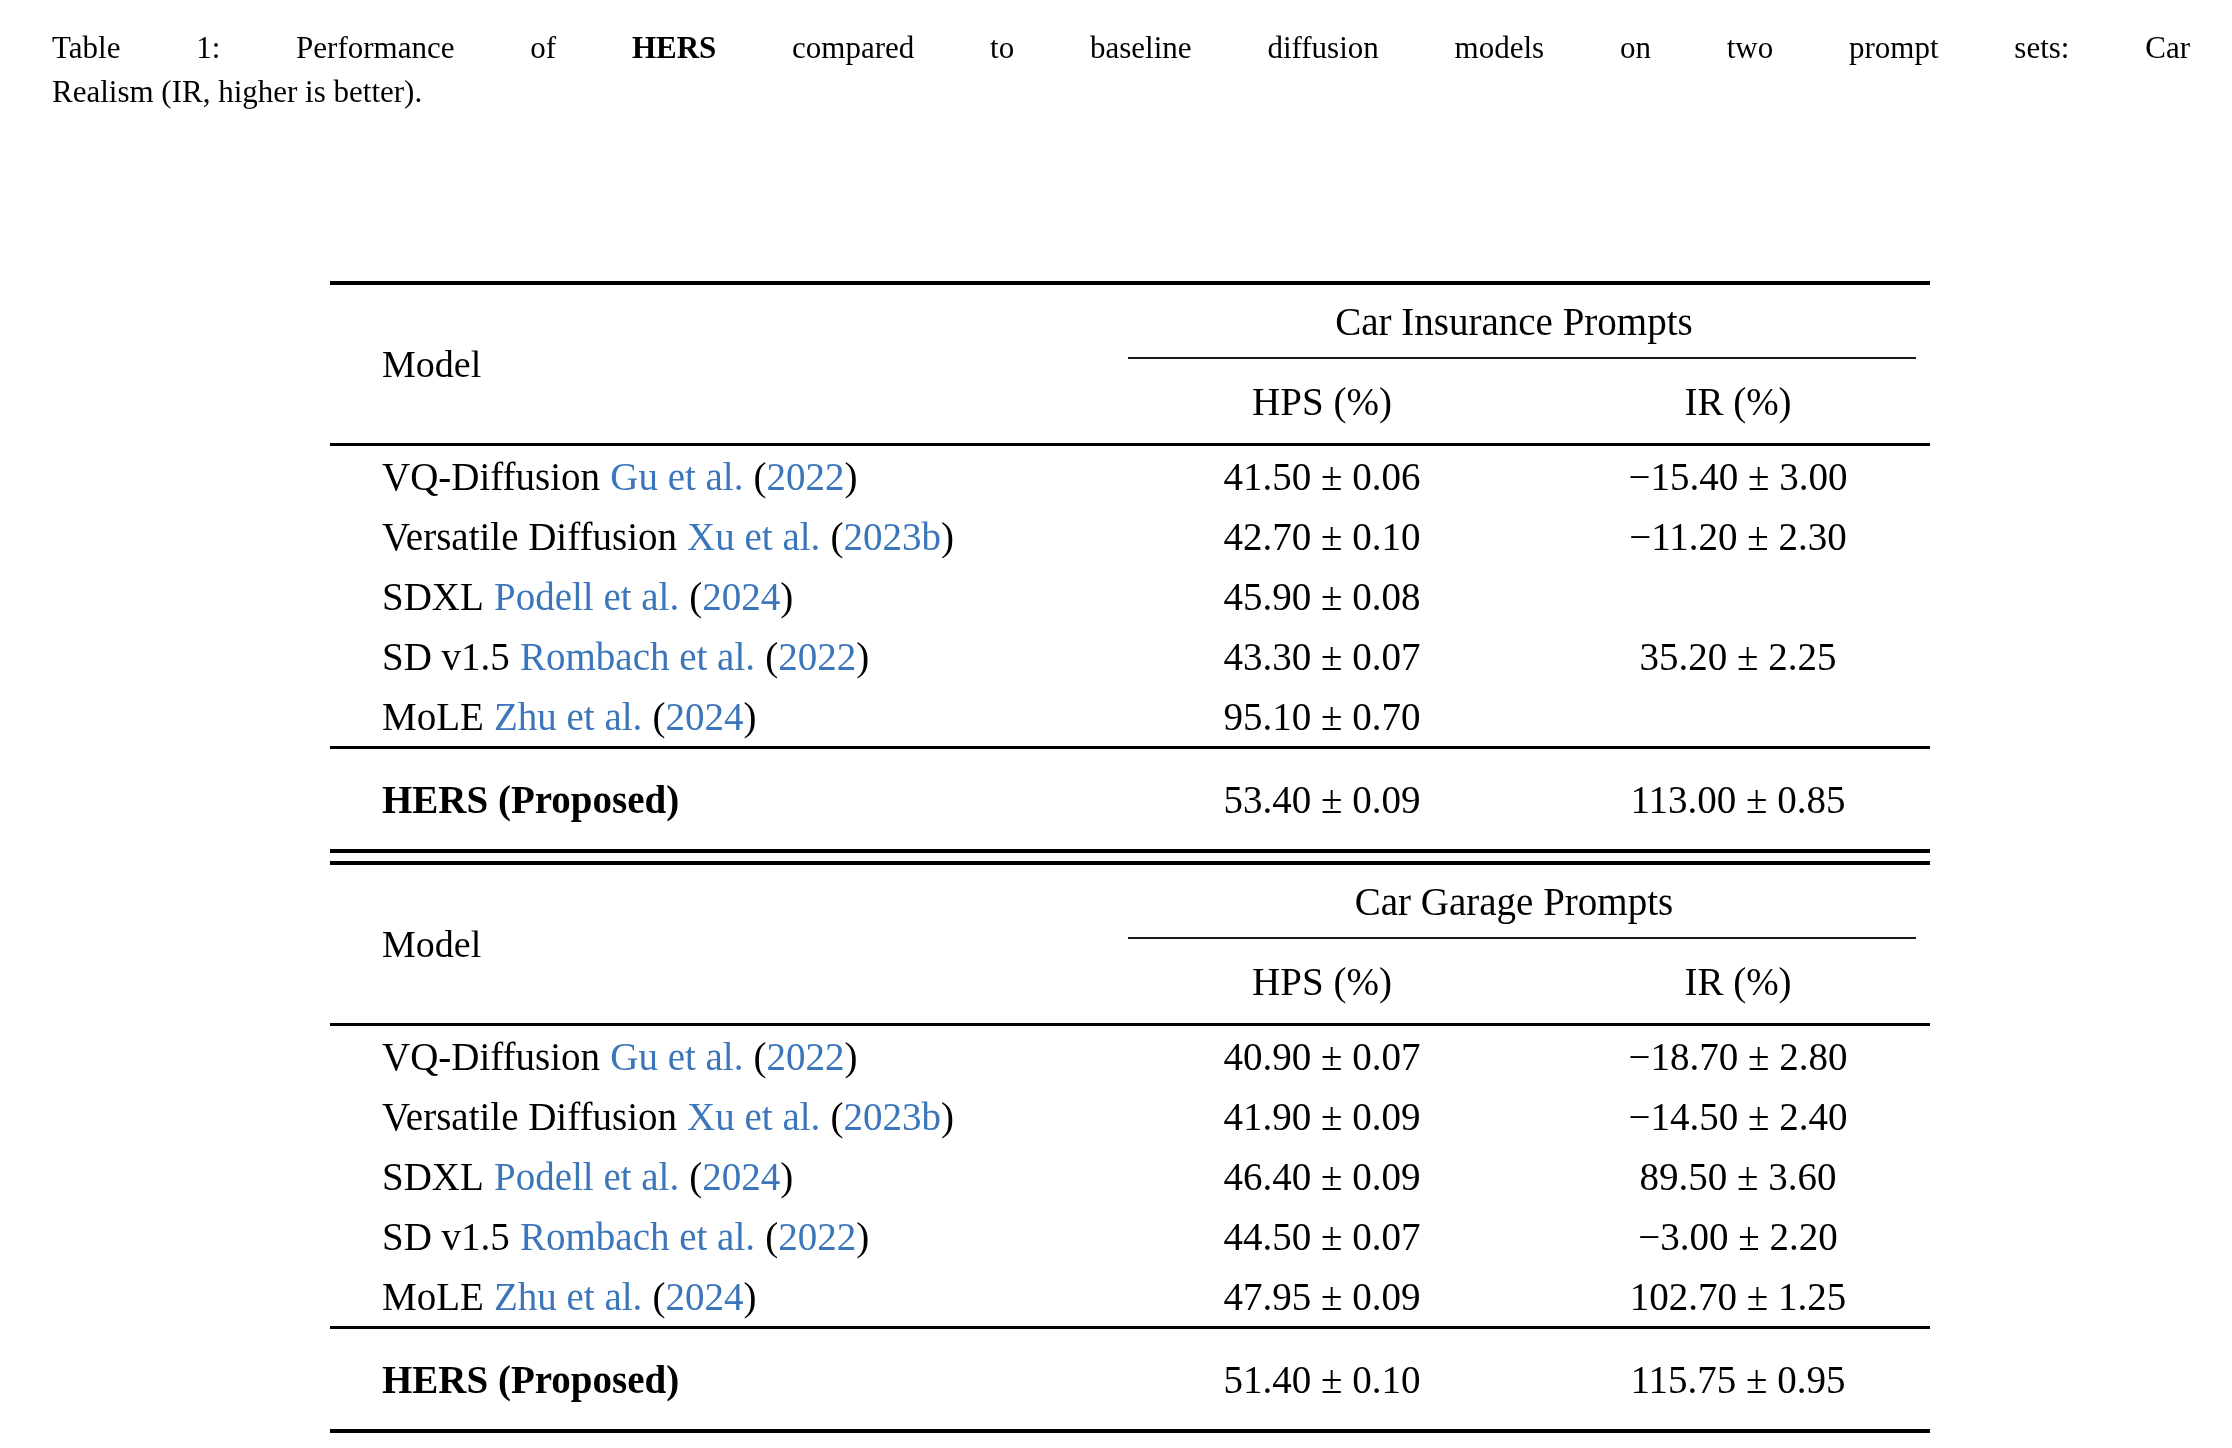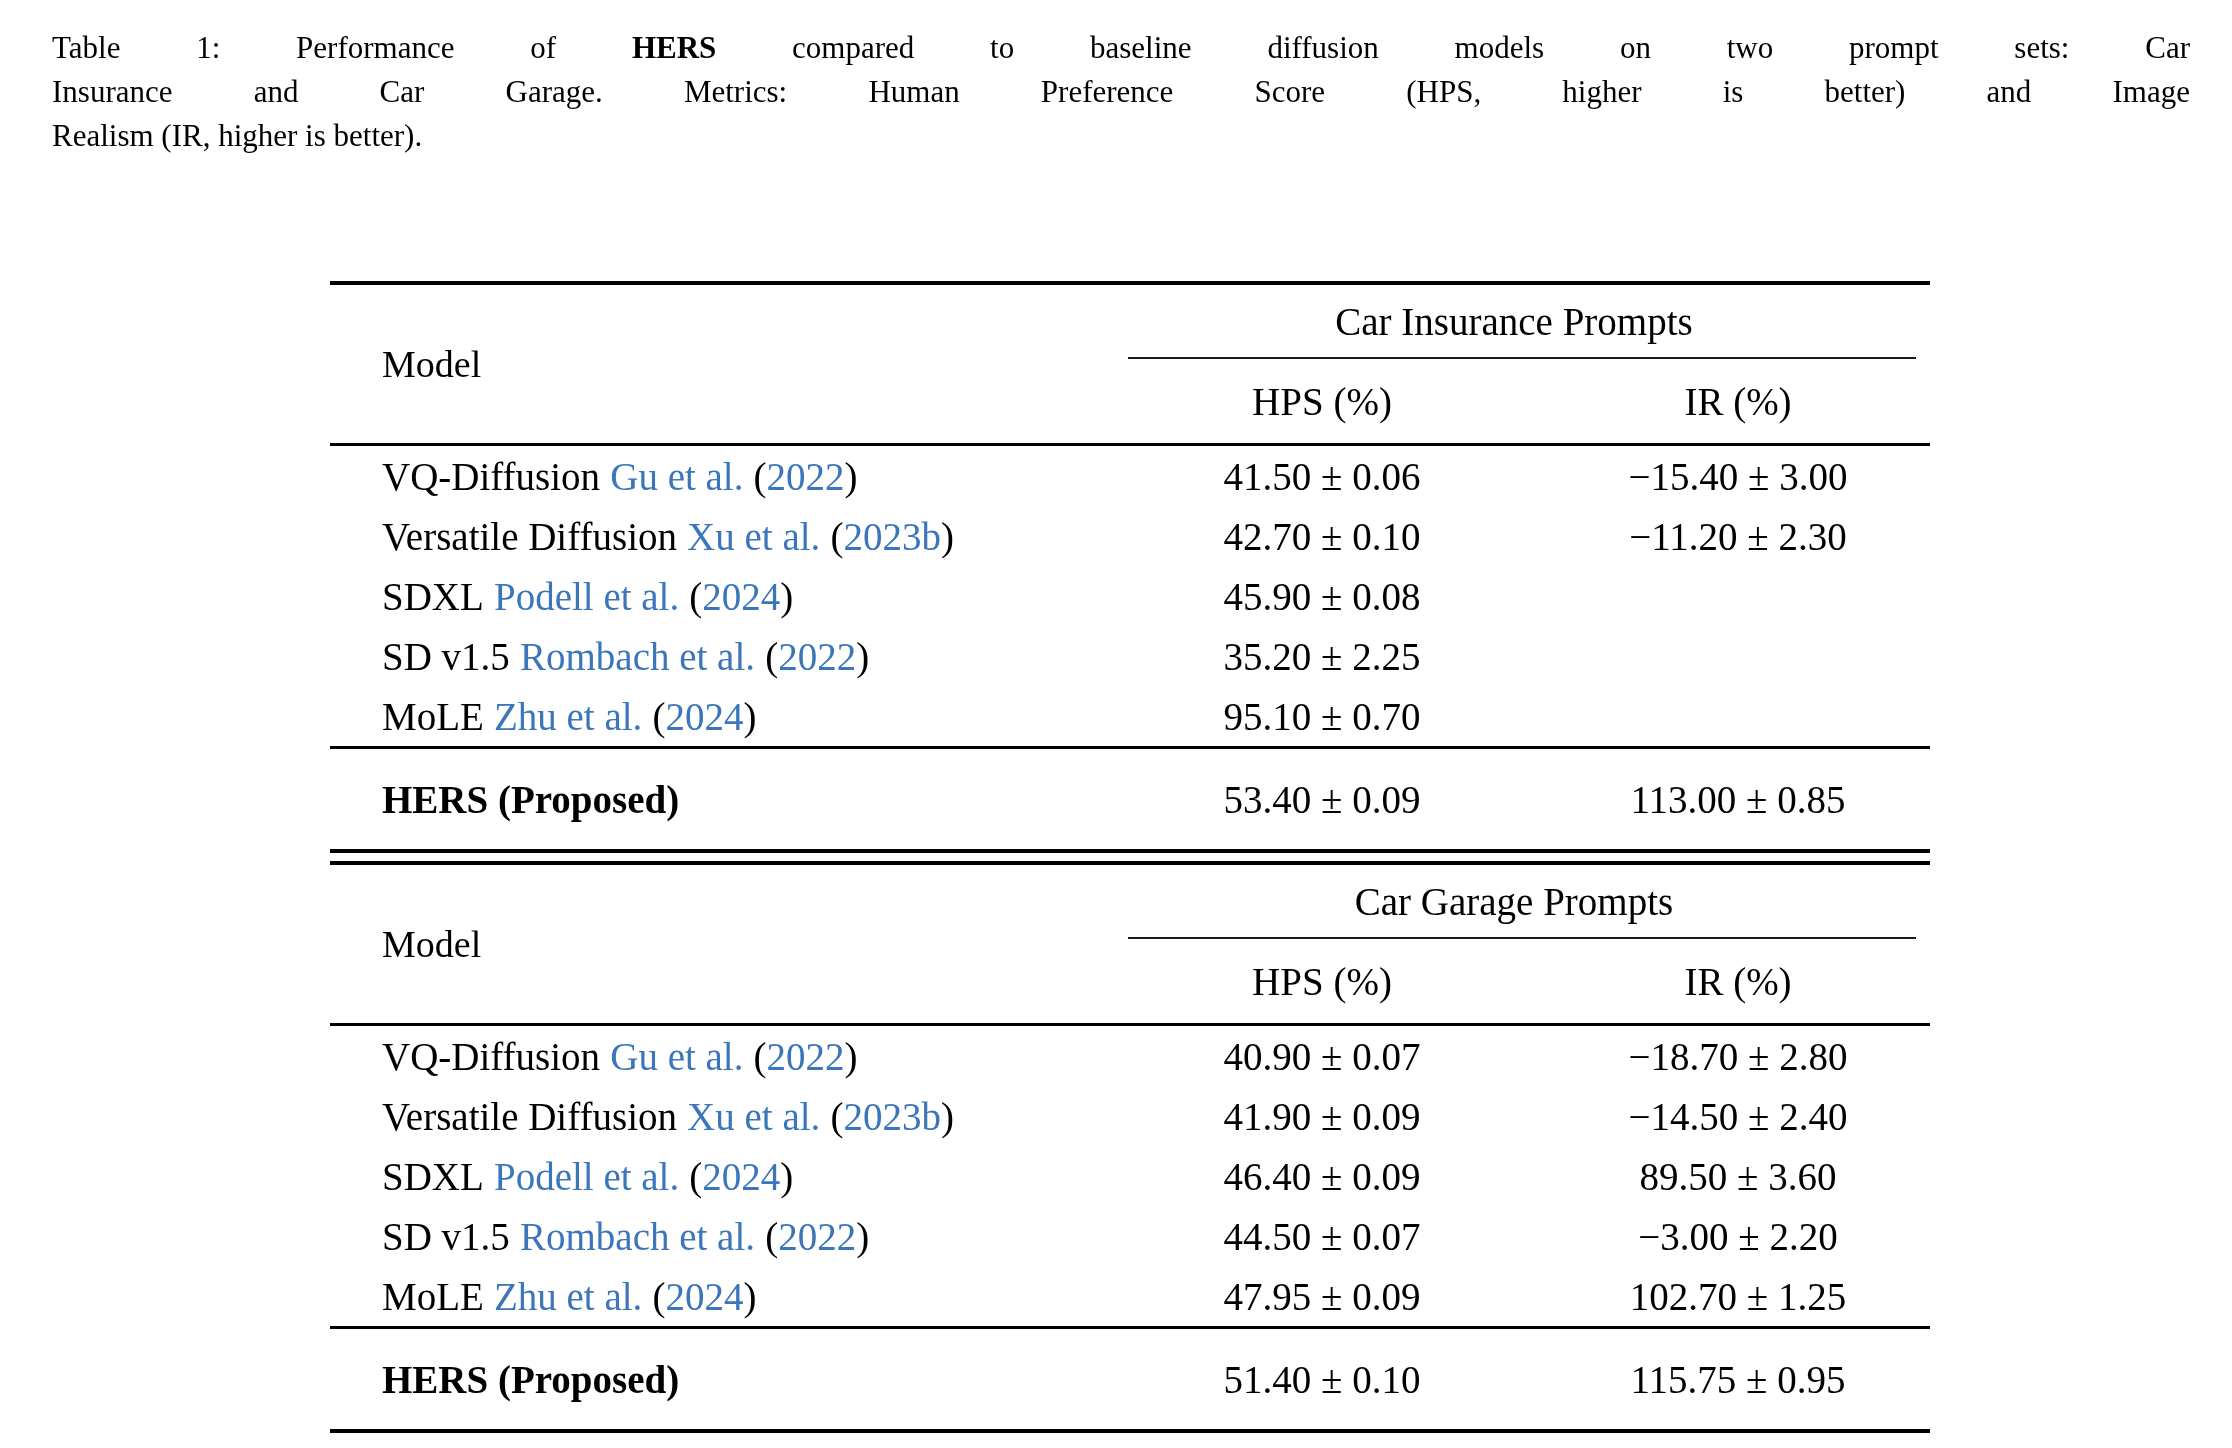--- a/index.html
+++ b/index.html
@@ -45,21 +45,20 @@
   .cauthor,.cyear{color:var(--cite-color,#3b76bb);}
   .paren{color:#000;}
 </style>
 </head>
 <body>
 
 <div class="page">
 
   <p class="caption">
     <span class="cap-line j"><span>Table 1: Performance of </span><span class="bold">HERS</span><span> compared to baseline diffusion models on two prompt sets: Car</span></span>
-    <span class="cap-line j">Insurance and Car Garage. Metrics: Human Preference Score (HPS, higher is better) and Image</span>
     <span class="cap-line">Realism (IR, higher is better).</span>
   </p>
 
   <div class="tables" id="tables-host">
   <section class="subtable">
     <div class="thead">
       <div class="model-h">Model</div>
       <div class="grow">
         <div class="gcell">Car Insurance Prompts</div>
       </div>
@@ -82,20 +81,21 @@
             <div class="cell model-cell"><span class="mname">Versatile Diffusion</span><a class="cite"><span class="cauthor">Xu et al.</span><span class="paren">(</span><span class="cyear">2023b</span><span class="paren">)</span></a></div>
             <div class="cell num">42.70 ± 0.10</div>
             <div class="cell num">−11.20 ± 2.30</div>
           </div>
           <div class="trow">
             <div class="cell model-cell"><span class="mname">SDXL</span><a class="cite"><span class="cauthor">Podell et al.</span><span class="paren">(</span><span class="cyear">2024</span><span class="paren">)</span></a></div>
             <div class="cell num">45.90 ± 0.08</div>
           </div>
           <div class="trow">
             <div class="cell model-cell"><span class="mname">SD v1.5</span><a class="cite"><span class="cauthor">Rombach et al.</span><span class="paren">(</span><span class="cyear">2022</span><span class="paren">)</span></a></div>
+            <div class="cell num">43.30 ± 0.07</div>
             <div class="cell num">35.20 ± 2.25</div>
           </div>
           <div class="trow">
             <div class="cell model-cell"><span class="mname">MoLE</span><a class="cite"><span class="cauthor">Zhu et al.</span><span class="paren">(</span><span class="cyear">2024</span><span class="paren">)</span></a></div>
             <div class="cell num">95.10 ± 0.70</div>
           </div>
         </div>
     <div class="hrule"></div>
     <div class="proposed-host">
           <div class="trow proposed">

